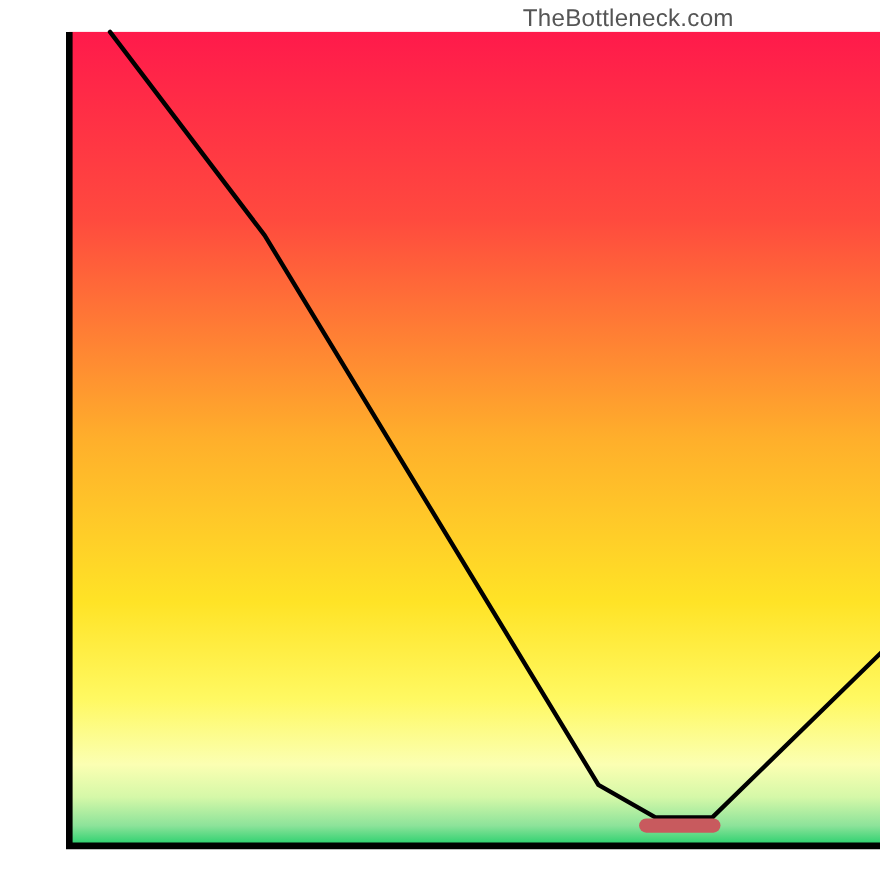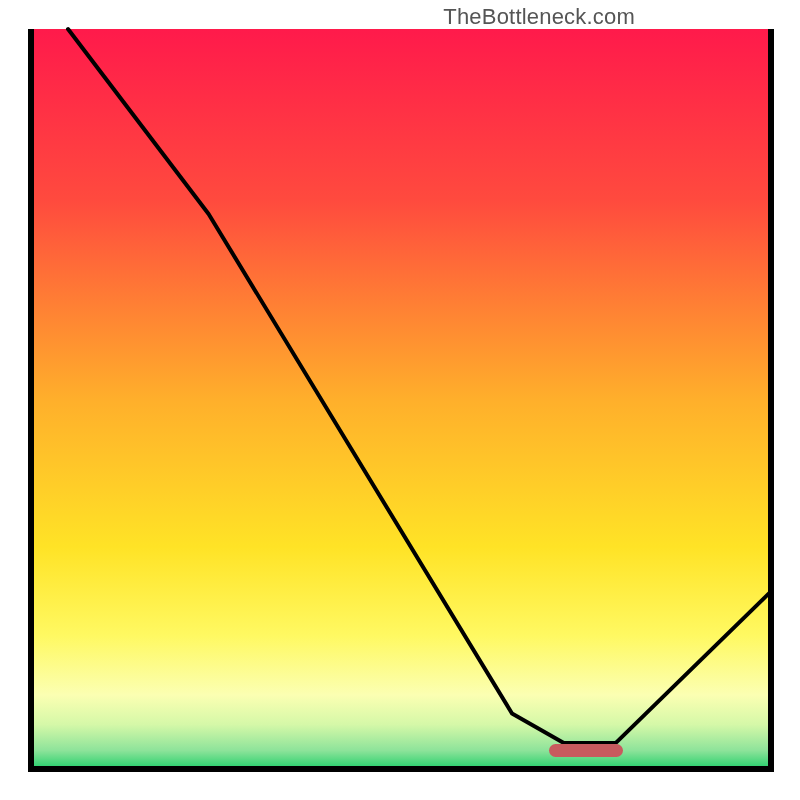--- a/index.html
+++ b/index.html
@@ -8,20 +8,21 @@
     width: 800px;
     height: 800px;
     background: #ffffff;
     font-family: Arial, Helvetica, sans-serif;
     overflow: hidden;
   }
   #stage {
     position: relative;
     width: 647px;
     height: 800px;
+    margin-left: 32px;
   }
   #attribution {
     position: absolute;
     top: 4px;
     right: 12px;
     color: #555555;
     font-size: 22px;
     font-weight: 400;
     letter-spacing: 0.2px;
     z-index: 10;

